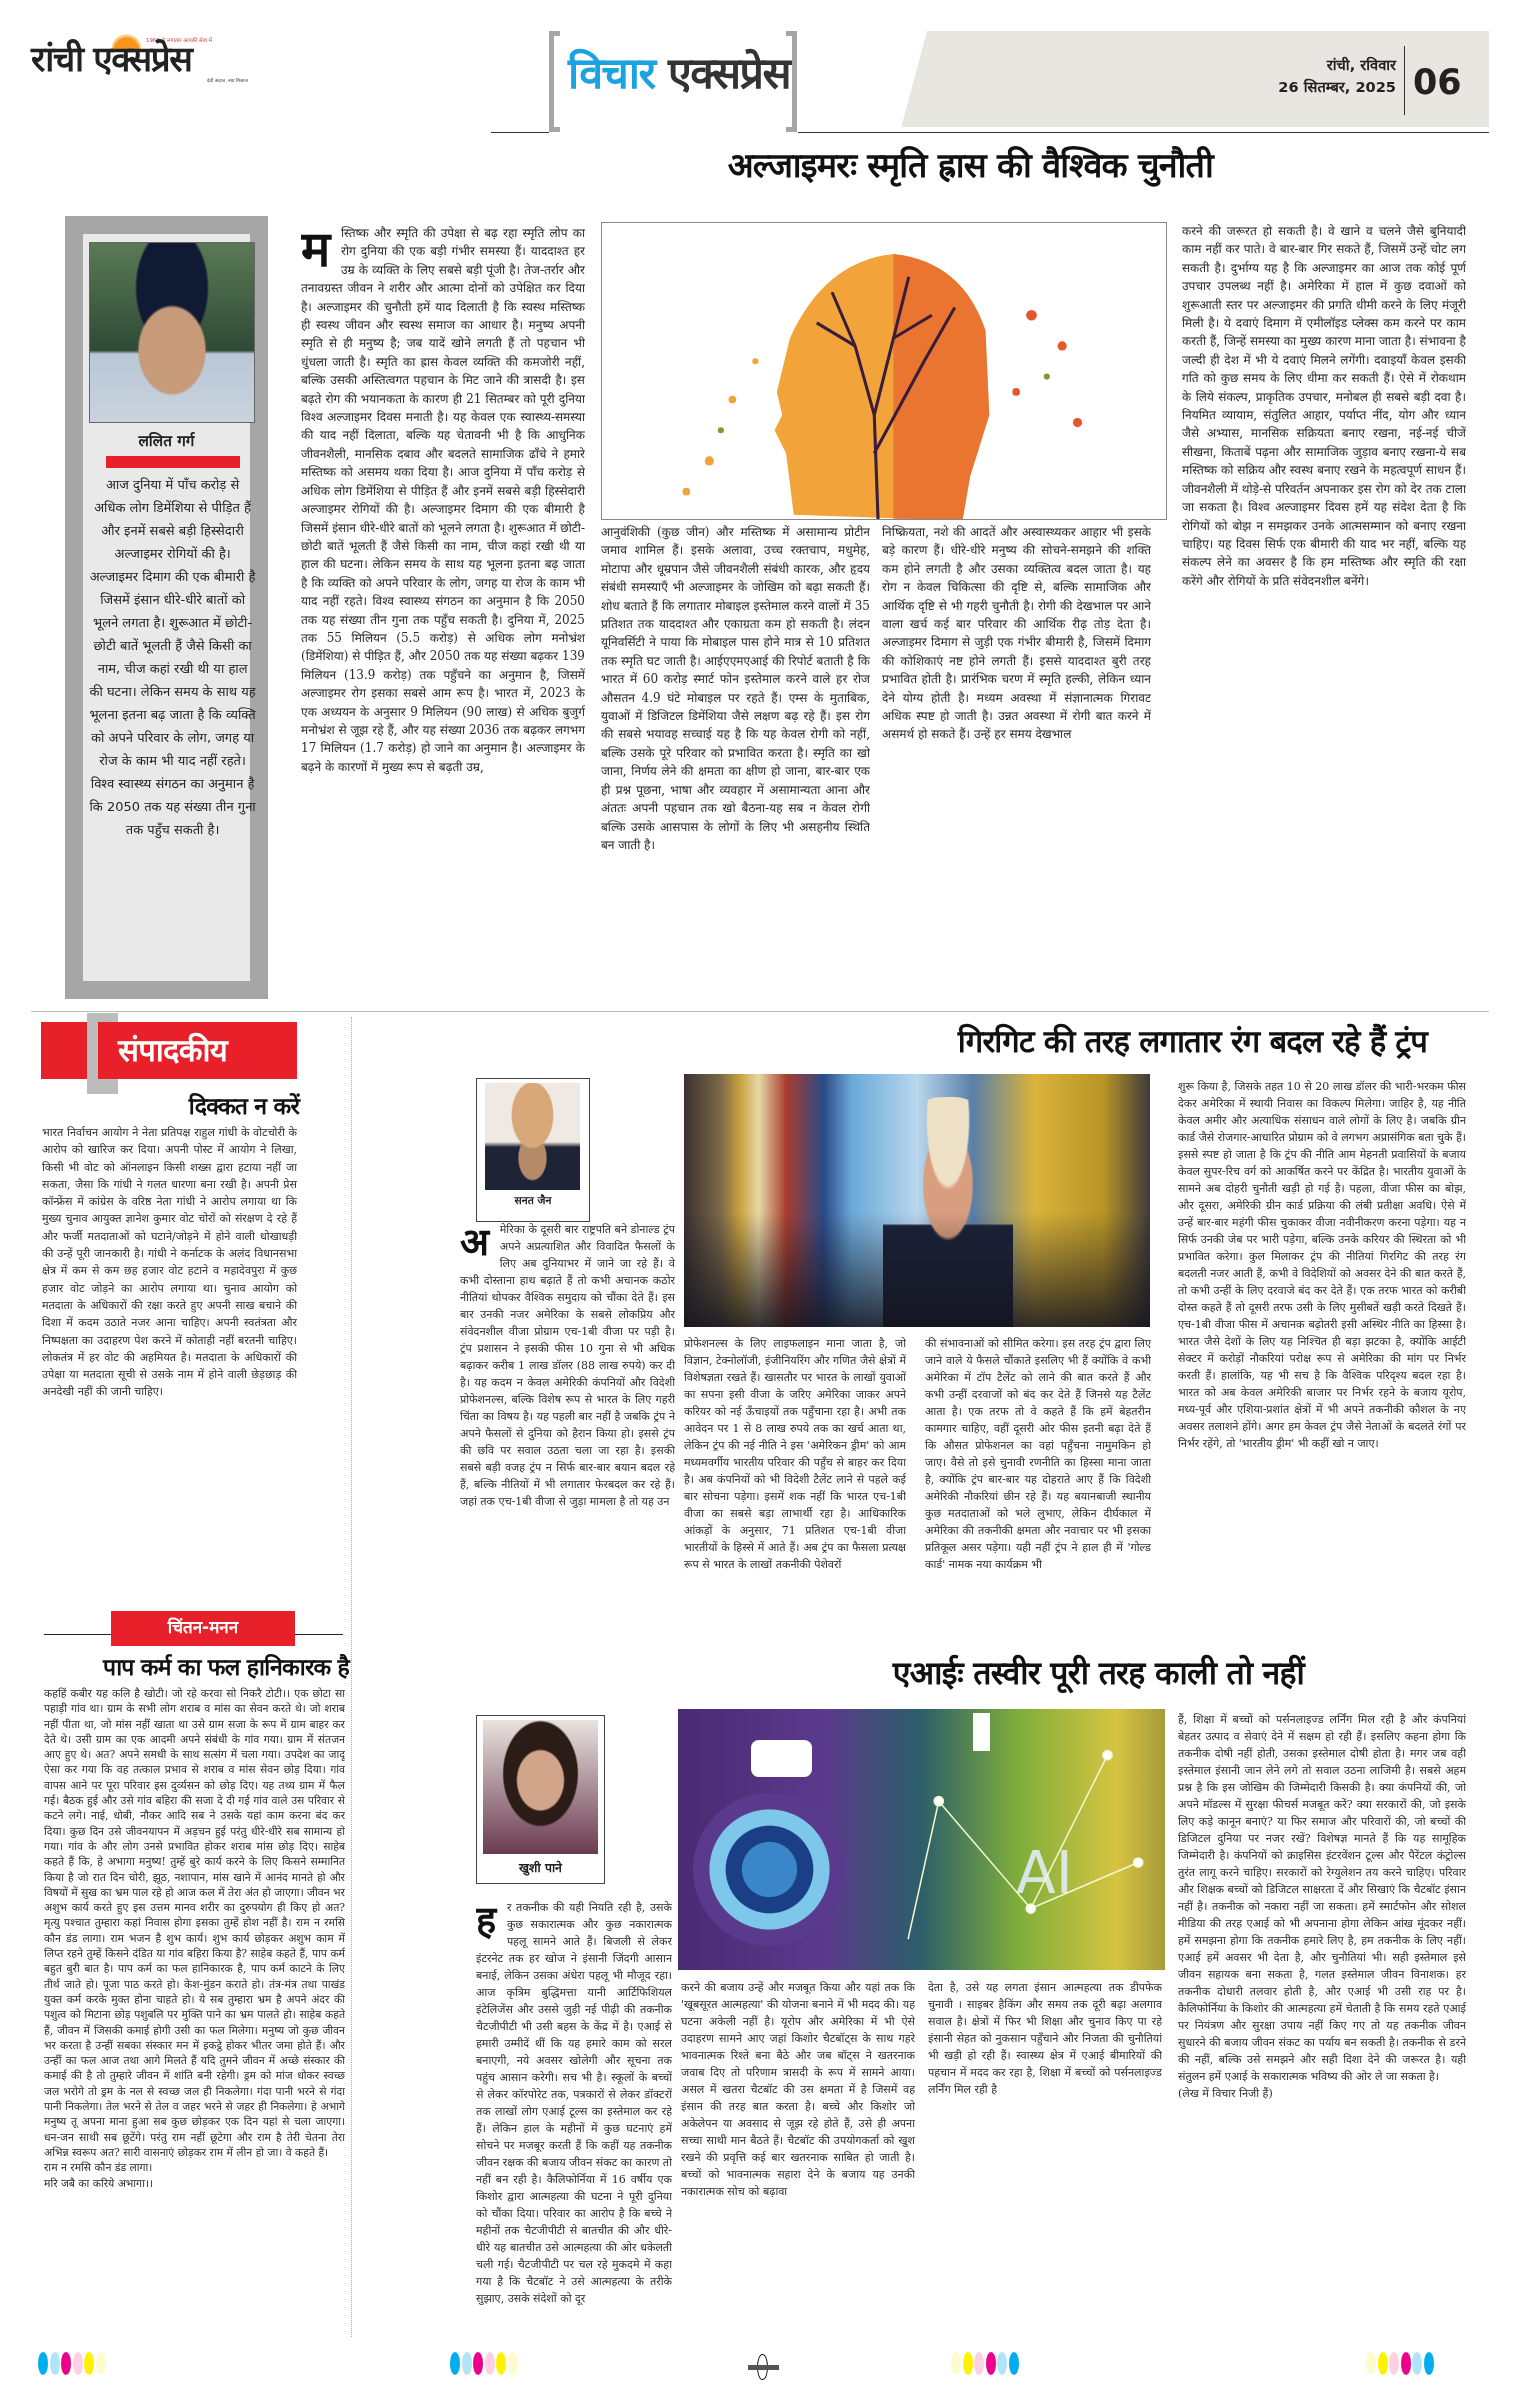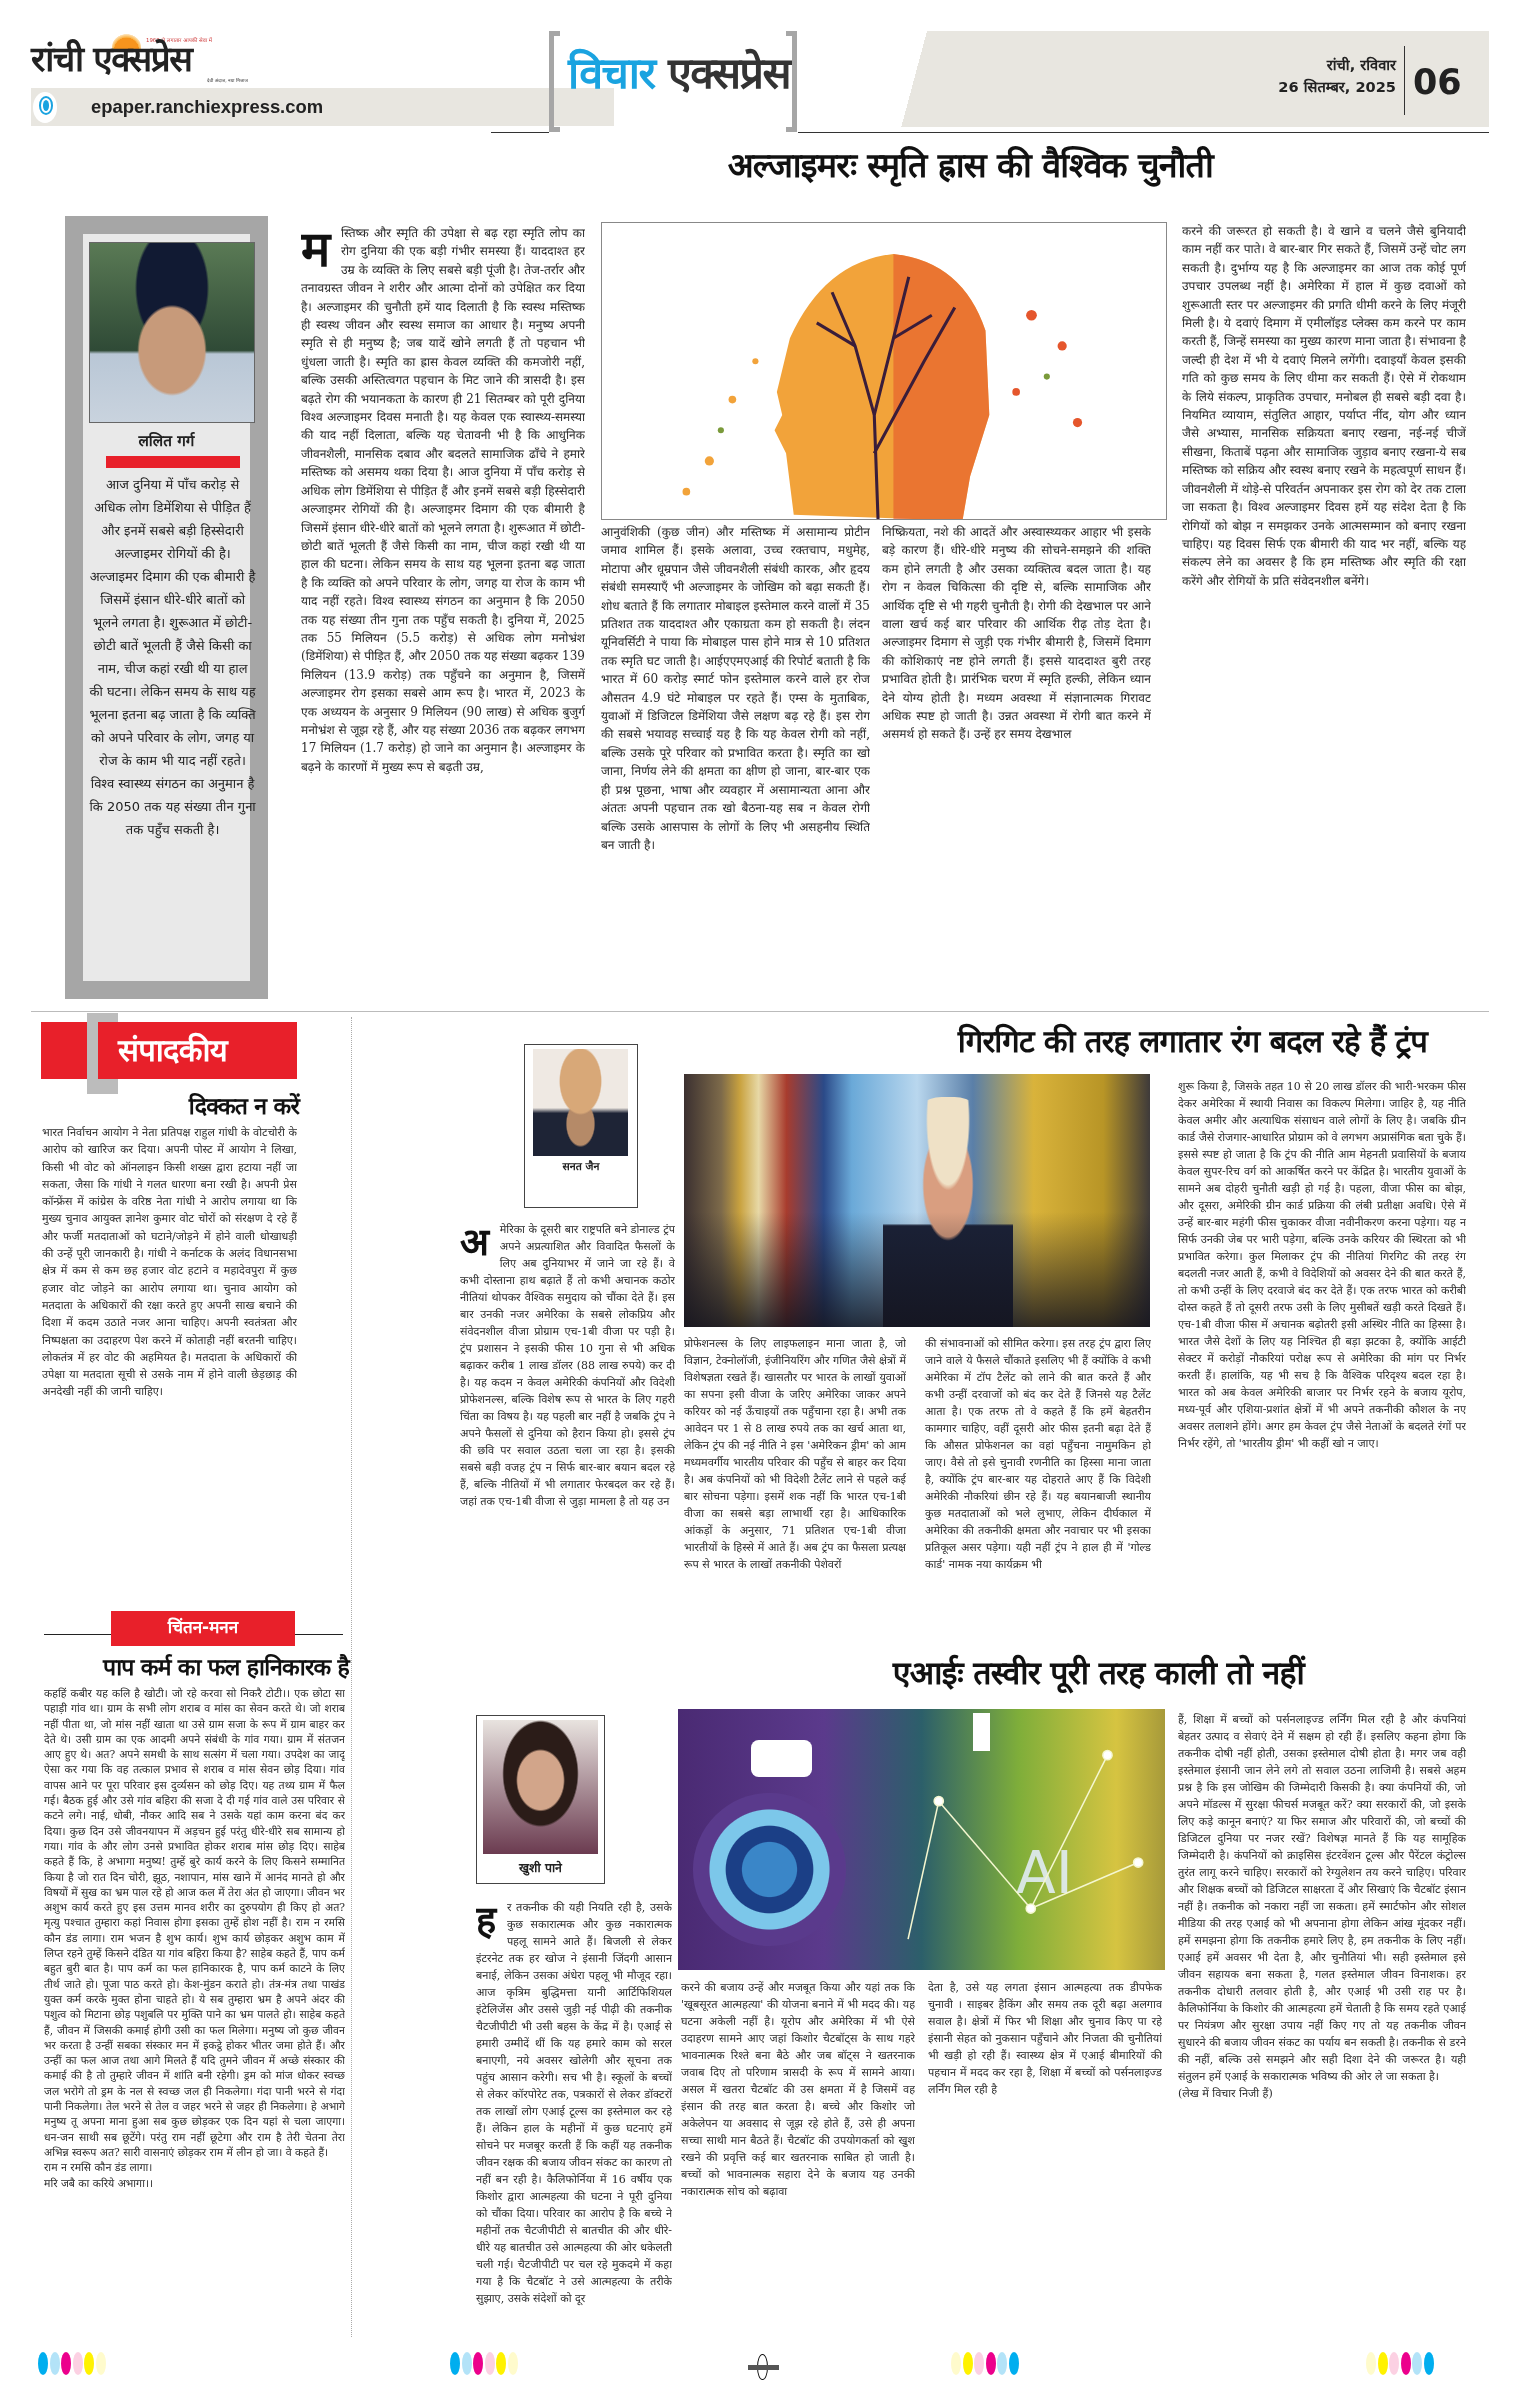--- a/index.html
+++ b/index.html
@@ -15,27 +15,20 @@
 </head>
 <body>
 
 <div class="abs" style="left:0;top:0;width:1524px;height:134px;">
   <div class="abs" style="left:31px;top:31px;width:199px;height:54px;">
     <div class="abs" style="left:81px;top:1.5px;width:29px;height:17px;border-radius:29px 29px 0 0;background:radial-gradient(circle at 50% 100%,#f7941d 55%,#fbb040 56%,#fde3b8 70%,transparent 72%);"></div>
     <div class="abs" style="left:115px;top:4.6px;font-size:5.4px;color:#c33;font-family:'DejaVu Sans',sans-serif;white-space:nowrap;">1963 से लगातार आपकी सेवा में</div>
     <div class="abs" style="left:0;top:9.2px;font-size:35px;line-height:38px;font-weight:bold;color:#222;font-family:'DejaVu Sans',sans-serif;letter-spacing:-1.5px;white-space:nowrap;">रांची एक्सप्रेस</div>
     <div class="abs" style="left:176px;top:46px;font-size:4.6px;color:#333;font-family:'DejaVu Sans',sans-serif;white-space:nowrap;">देवी अंदाज, नया मिजाज</div>
   </div>
-  <div class="abs" style="left:31px;top:88px;width:583px;height:38px;background:#e8e6e0;">
-    <div class="abs" style="left:1.5px;top:3.8px;width:24.6px;height:31px;border-radius:50%;background:#fff;">
-      <div class="abs" style="left:6.1px;top:4.6px;width:14px;height:18.4px;border-radius:50%;border:2.3px solid #1aa3e0;"></div>
-      <div class="abs" style="left:10px;top:8.4px;width:6.1px;height:10.7px;border-radius:50%;background:#1aa3e0;"></div>
-    </div>
-    <a class="abs" style="left:60px;top:7.7px;font-size:18.4px;font-weight:bold;color:#222;font-family:'Liberation Sans',sans-serif;text-decoration:none;">epaper.ranchiexpress.com</a>
-  </div>
 
   <div class="abs" style="left:491px;top:132px;width:58px;border-top:1.5px solid #333;"></div>
   <div class="abs" style="left:549px;top:31px;width:10.7px;height:101px;border:5.4px solid #a6a6a6;border-right:none;"></div>
   <div class="abs" style="left:568px;top:42px;width:215px;text-align:center;font-family:'DejaVu Sans',sans-serif;font-size:43px;font-weight:bold;letter-spacing:-1.5px;white-space:nowrap;">
     <span style="color:#1aa3e0;">विचार</span>
     <span style="color:#333;">एक्सप्रेस</span>
   </div>
   <div class="abs" style="left:786px;top:31px;width:10.7px;height:101px;border:5.4px solid #a6a6a6;border-left:none;"></div>
   <div class="abs" style="left:798px;top:31px;width:691px;height:96px;background:linear-gradient(105deg,#fff 0 18%,#e8e6e0 18%);"></div>
   <div class="abs" style="left:798px;top:132px;width:691px;border-top:1.5px solid #333;"></div>
@@ -121,21 +114,21 @@
 <div class="abs col" style="left:44px;top:1686px;width:301px;height:675px;overflow:hidden;font-size:10.7px;line-height:15.3px;">
   <span>कहहिं कबीर यह कलि है खोटी। जो रहे करवा सो निकरै टोटी।। एक छोटा सा पहाड़ी गांव था। ग्राम के सभी लोग शराब व मांस का सेवन करते थे। जो शराब नहीं पीता था, जो मांस नहीं खाता था उसे ग्राम सजा के रूप में ग्राम बाहर कर देते थे। उसी ग्राम का एक आदमी अपने संबंधी के गांव गया। ग्राम में संतजन आए हुए थे। अत? अपने समधी के साथ सत्संग में चला गया। उपदेश का जादू ऐसा कर गया कि वह तत्काल प्रभाव से शराब व मांस सेवन छोड़ दिया। गांव वापस आने पर पूरा परिवार इस दुर्व्यसन को छोड़ दिए। यह तथ्य ग्राम में फैल गई। बैठक हुई और उसे गांव बहिरा की सजा दे दी गई गांव वाले उस परिवार से कटने लगे। नाई, धोबी, नौकर आदि सब ने उसके यहां काम करना बंद कर दिया। कुछ दिन उसे जीवनयापन में अड़चन हुई परंतु धीरे-धीरे सब सामान्य हो गया। गांव के और लोग उनसे प्रभावित होकर शराब मांस छोड़ दिए। साहेब कहते हैं कि, हे अभागा मनुष्य! तुम्हें बुरे कार्य करने के लिए किसने सम्मानित किया है जो रात दिन चोरी, झूठ, नशापान, मांस खाने में आनंद मानते हो और विषयों में सुख का भ्रम पाल रहे हो आज कल में तेरा अंत हो जाएगा। जीवन भर अशुभ कार्य करते हुए इस उत्तम मानव शरीर का दुरुपयोग ही किए हो अत? मृत्यु पश्चात तुम्हारा कहां निवास होगा इसका तुम्हें होश नहीं है। राम न रमसि कौन डंड लागा। राम भजन है शुभ कार्य। शुभ कार्य छोड़कर अशुभ काम में लिप्त रहने तुम्हें किसने दंडित या गांव बहिरा किया है? साहेब कहते हैं, पाप कर्म बहुत बुरी बात है। पाप कर्म का फल हानिकारक है, पाप कर्म काटने के लिए तीर्थ जाते हो। पूजा पाठ करते हो। केश-मुंडन कराते हो। तंत्र-मंत्र तथा पाखंड युक्त कर्म करके मुक्त होना चाहते हो। ये सब तुम्हारा भ्रम है अपने अंदर की पशुत्व को मिटाना छोड़ पशुबलि पर मुक्ति पाने का भ्रम पालते हो। साहेब कहते हैं, जीवन में जिसकी कमाई होगी उसी का फल मिलेगा। मनुष्य जो कुछ जीवन भर करता है उन्हीं सबका संस्कार मन में इकट्ठे होकर भीतर जमा होते हैं। और उन्हीं का फल आज तथा आगे मिलते हैं यदि तुमने जीवन में अच्छे संस्कार की कमाई की है तो तुम्हारे जीवन में शांति बनी रहेगी। ड्रम को मांज धोकर स्वच्छ जल भरोगे तो ड्रम के नल से स्वच्छ जल ही निकलेगा। गंदा पानी भरने से गंदा पानी निकलेगा। तेल भरने से तेल व जहर भरने से जहर ही निकलेगा। हे अभागे मनुष्य तू अपना माना हुआ सब कुछ छोड़कर एक दिन यहां से चला जाएगा। धन-जन साथी सब छूटेंगे। परंतु राम नहीं छूटेगा और राम है तेरी चेतना तेरा अभिन्न स्वरूप अत? सारी वासनाएं छोड़कर राम में लीन हो जा। वे कहते हैं।</span><br>
   <span>राम न रमसि कौन डंड लागा।</span><br>
   <span>मरि जबै का करिये अभागा।।</span>
 </div>
 
 <div class="vrule" style="left:351px;top:1017px;height:1320px;"></div>
 
 <div class="abs hd" style="left:460px;top:1019px;width:967px;font-size:31px;">गिरगिट की तरह लगातार रंग बदल रहे हैं ट्रंप</div>
 
-<div class="abs" style="left:476px;top:1044px;width:114px;height:164px;border:0.8px solid #444;background:#fff;margin-left:48px;">
+<div class="abs" style="left:476px;top:1078px;width:114px;height:144px;border:0.8px solid #444;background:#fff;">
   <div class="photo" style="left:7.7px;top:3.8px;width:95px;height:107px;background:radial-gradient(ellipse at 50% 30%,#d8a878 0 30%,transparent 32%),radial-gradient(ellipse at 50% 70%,#b58a68 0 20%,transparent 22%),linear-gradient(180deg,#efe9e3 55%,#1e2436 60%);"></div>
   <div class="abs" style="left:0;top:114px;width:100%;text-align:center;font-size:10.7px;font-weight:bold;font-family:'DejaVu Sans',sans-serif;">सनत जैन</div>
 </div>
 
 <div class="photo" style="left:684px;top:1074px;width:466px;height:253px;background:linear-gradient(90deg,#3b3030 0%,#7d6a4a 8%,#c9a23f 12%,#e7d8a6 16%,#a83c2e 22%,#2b4a88 30%,#6aa9d8 36%,#b9d7ee 50%,#5a7fa8 62%,#d9b33b 75%,#b89526 90%,#3e3a3a 100%);">
   <div class="abs" style="left:199px;top:23px;width:130px;height:230px;border-radius:45% 45% 0 0;background:radial-gradient(ellipse at 50% 10%,#efe1c6 0 22%,transparent 24%),radial-gradient(ellipse at 50% 38%,#d99e80 0 26%,transparent 28%),linear-gradient(180deg,transparent 55%,#1b2238 56%);"></div>
   <div class="abs" style="left:0;top:138px;width:466px;height:115px;background:linear-gradient(180deg,transparent,rgba(20,20,30,0.85));"></div>
 </div>
 
 <div class="abs col" style="left:460px;top:1221px;width:215px;height:384px;overflow:hidden;font-size:11px;line-height:17px;">

